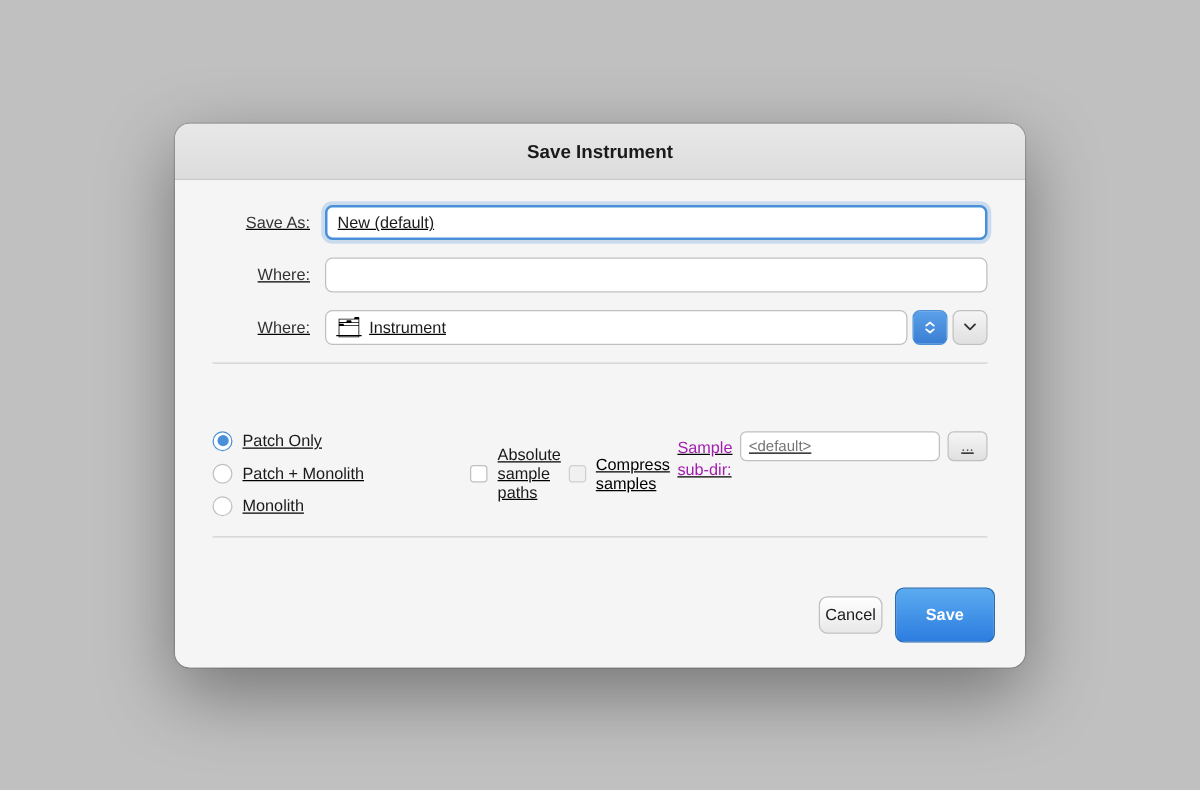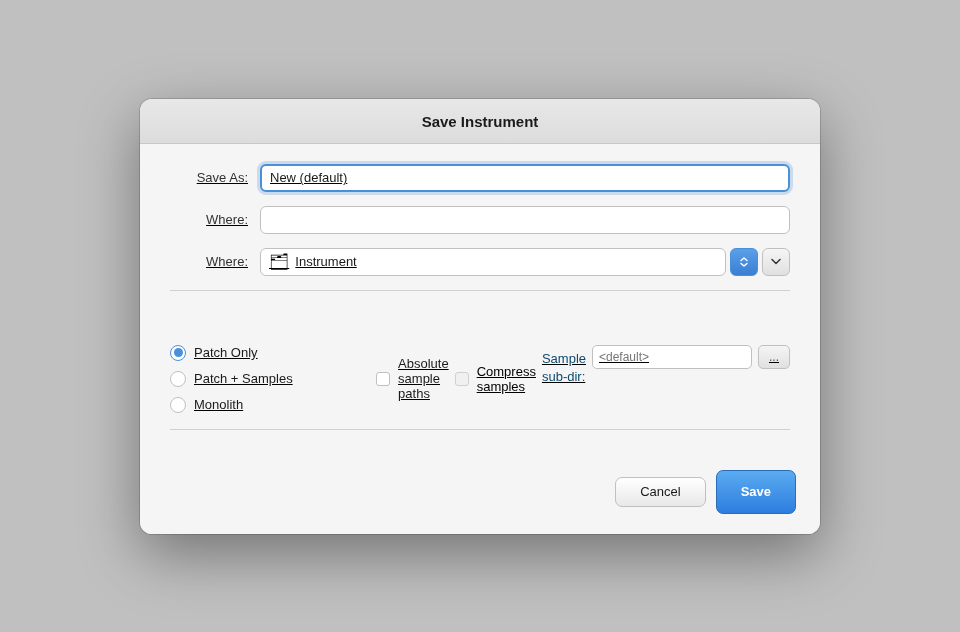--- a/index.html
+++ b/index.html
@@ -229,21 +229,21 @@
       color: #1a1a1a;
     }
 
     .checkbox-label-disabled {
       font-size: 13px;
       color: #000000;
     }
 
     .subdir-label {
       font-size: 13px;
-      color: #0c4a6e;
+      color: #a21caf;
       margin-top: 2px;
       text-align: right;
     }
 
     .subdir-row {
       display: flex;
       gap: 6px;
     }
 
     .subdir-input {
@@ -276,21 +276,21 @@
       padding: 14px 24px 20px;
       display: flex;
       justify-content: flex-end;
       align-items: center;
       gap: 10px;
       background: #f5f5f5;
     }
 
     .btn-cancel {
       height: 30px;
-      padding: 0 24px;
+      padding: 0 4px;
       border-radius: 7px;
       border: 1px solid #c0c0c0;
       background: linear-gradient(to bottom, #ffffff, #e8e8e8);
       font-size: 13px;
       color: #1a1a1a;
       cursor: pointer;
       font-family: inherit;
     }
 
     .btn-save {
@@ -355,21 +355,21 @@
 
           <div class="radio-row">
             <div class="radio-circle selected">
               <div class="radio-dot"></div>
             </div>
             <span class="radio-label">Patch Only</span>
           </div>
 
           <div class="radio-row">
             <div class="radio-circle"></div>
-            <span class="radio-label">Patch + Samples</span>
+            <span class="radio-label">Patch + Monolith</span>
           </div>
 
           <div class="radio-row">
             <div class="radio-circle"></div>
             <span class="radio-label">Monolith</span>
           </div>
 
         </div>
 
         <div class="options-col-right">

